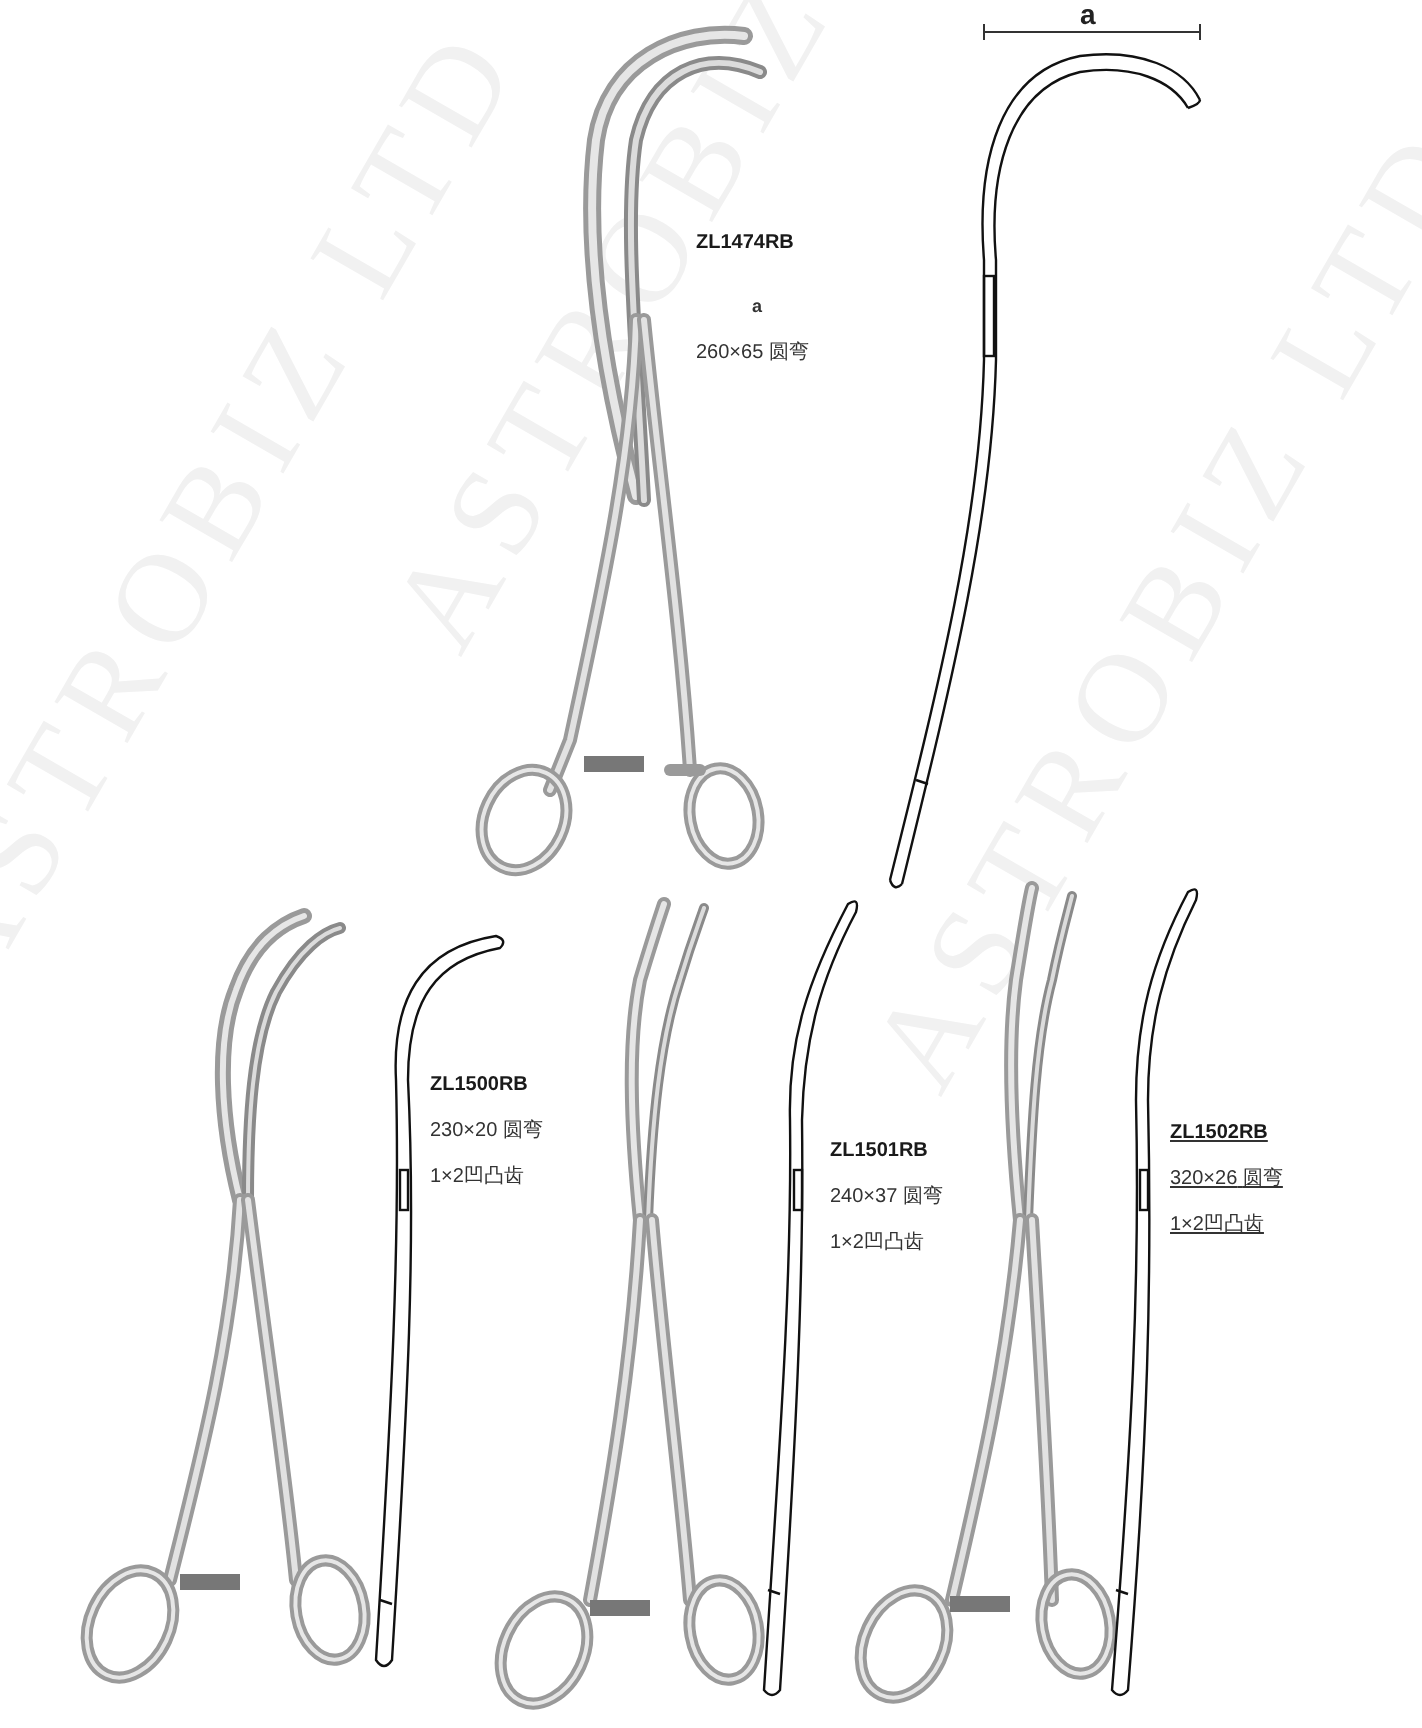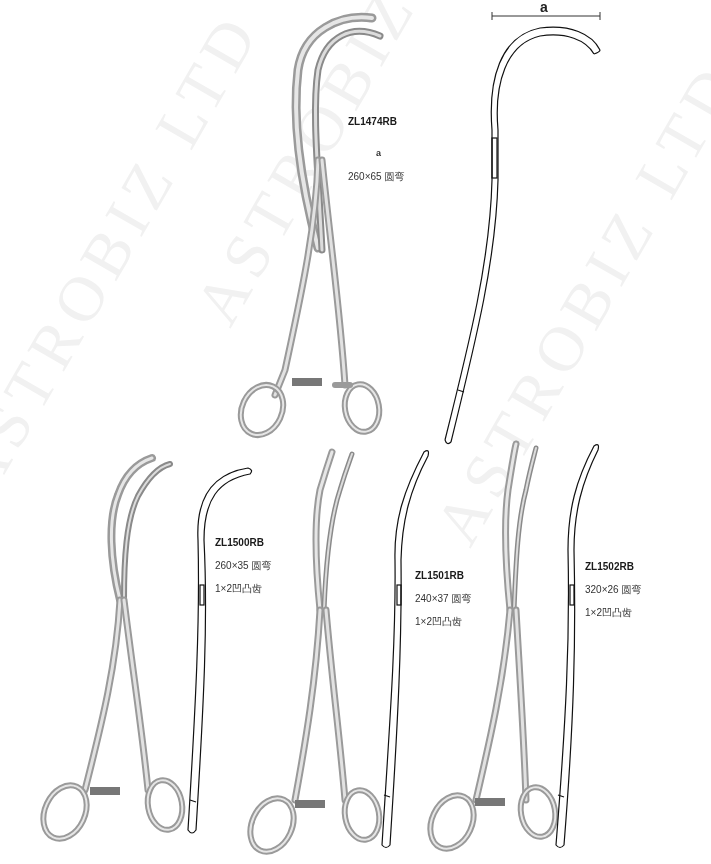--- a/index.html
+++ b/index.html
@@ -138,35 +138,35 @@
   <span class="line" style="margin-top:21px;padding-left:28px;font-weight:bold;font-size:9px;">a</span>
   <span class="line">
     <span>260×65</span>
     <span>圆弯</span>
   </span>
 </div>
 
 <div class="label" style="left:215px;top:537px;">
   <span class="code">ZL1500RB</span>
   <span class="line">
-    <span>260×35</span>
+    <span>230×20</span>
     <span>圆弯</span>
   </span>
   <span class="line">1×2凹凸齿</span>
 </div>
 
 <div class="label" style="left:415px;top:570px;">
   <span class="code">ZL1501RB</span>
   <span class="line">
     <span>240×37</span>
     <span>圆弯</span>
   </span>
   <span class="line">1×2凹凸齿</span>
 </div>
 
-<div class="label" style="left:585px;top:561px;">
+<div class="label" style="left:585px;top:561px;text-decoration:underline;">
   <span class="code">ZL1502RB</span>
   <span class="line">
     <span>320×26</span>
     <span>圆弯</span>
   </span>
   <span class="line">1×2凹凸齿</span>
 </div>
 
 </body></html>

